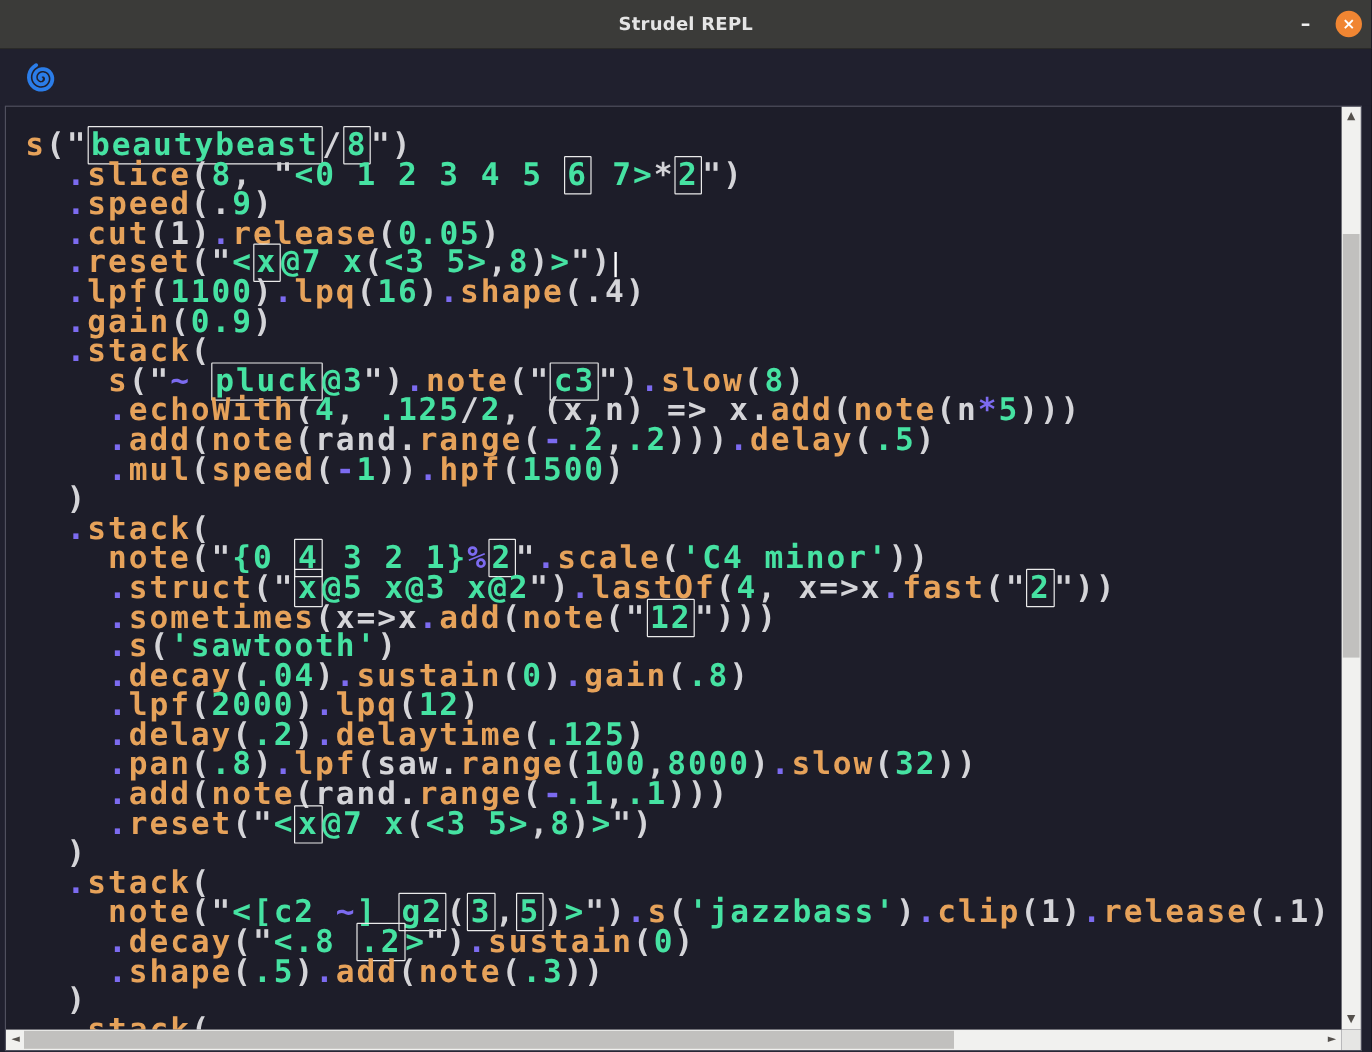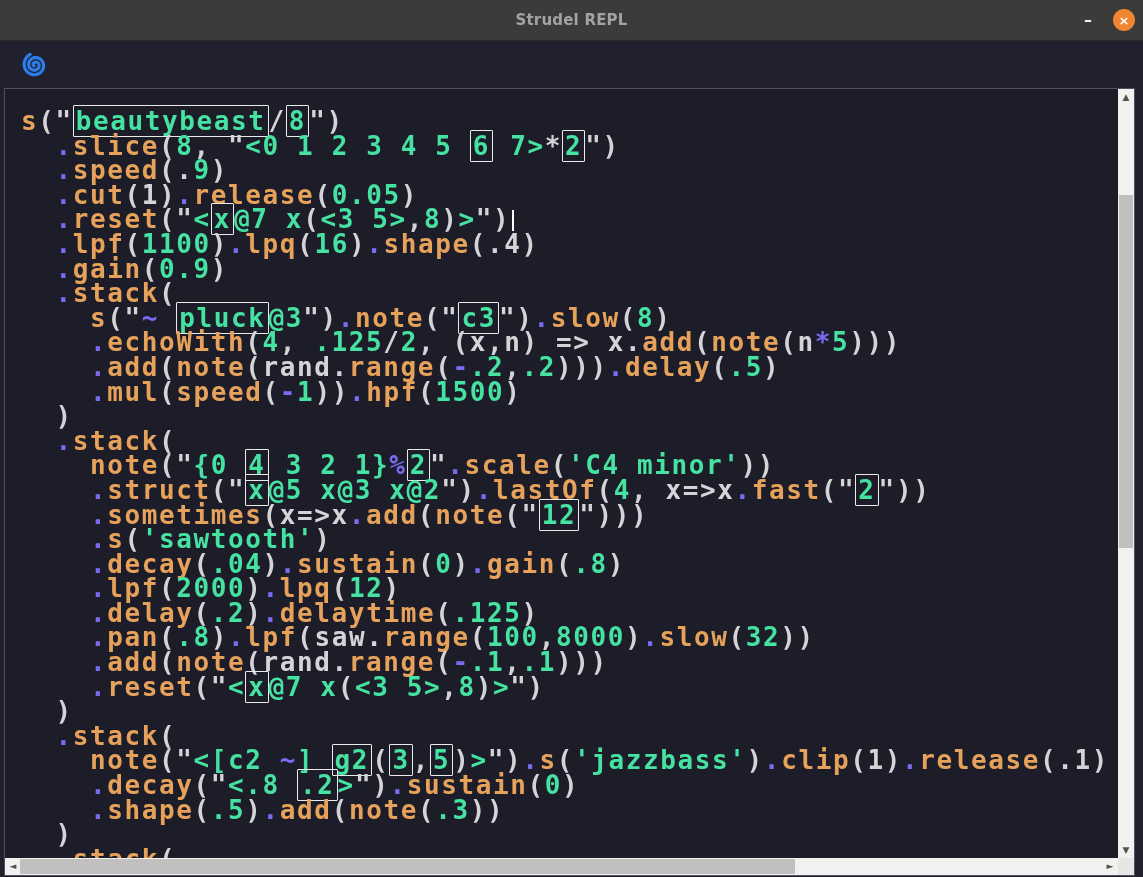--- a/index.html
+++ b/index.html
@@ -2,21 +2,21 @@
 <html><head>
 <meta charset="utf-8">
 <title>Strudel REPL</title>
 <style>
   html,body{margin:0;padding:0;background:#101018;}
   .window{position:relative;width:1143px;height:877px;background:#20202e;overflow:hidden;
           font-family:"DejaVu Sans","Liberation Sans",sans-serif;}
   
   .titlebar{position:absolute;left:0;top:0;width:100%;height:40px;background:#3b3b39;
             border-bottom:1px solid #2a2a28;display:flex;align-items:center;justify-content:center;}
-  .title{color:#a3a3a3;font-weight:bold;font-size:15px;letter-spacing:.2px;}
+  .title{color:#e5e5e5;font-weight:bold;font-size:15px;letter-spacing:.2px;}
   .win-btns{position:absolute;right:8px;top:0;height:40px;display:flex;align-items:center;gap:14px;}
   .min-btn{color:#f2f2f2;font-weight:bold;font-size:16px;width:22px;text-align:center;cursor:default;line-height:40px;}
   .close-btn{width:22px;height:22px;border-radius:50%;background:#f08532;color:#fff;
              display:flex;align-items:center;justify-content:center;font-size:13px;font-weight:bold;cursor:default;}
   
   .toolbar{position:absolute;left:0;top:41px;width:100%;height:47px;background:#20202e;
            display:flex;align-items:center;padding-left:20px;box-sizing:border-box;}
   .logo{width:30px;height:30px;display:block;}
   
   .editor-panel{position:absolute;left:4px;top:88px;width:1131px;height:788px;background:#1d1d29;

